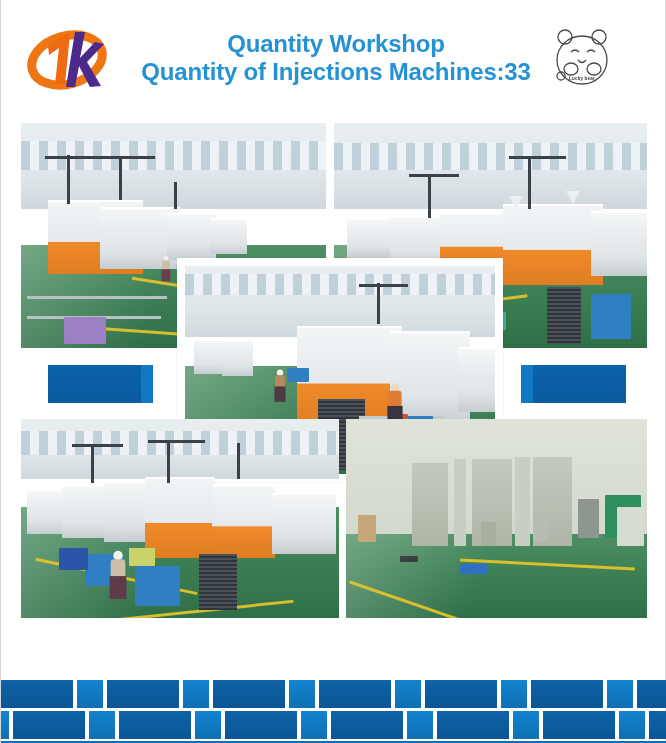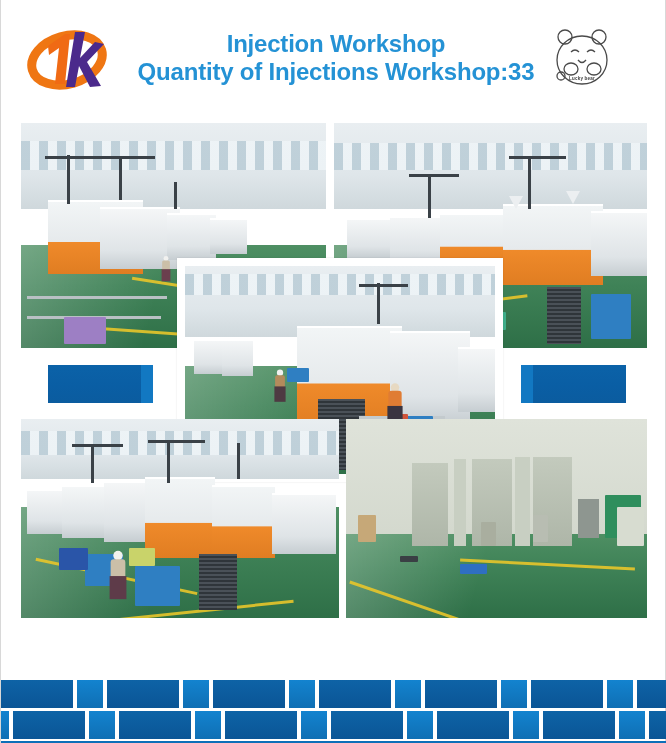--- a/index.html
+++ b/index.html
@@ -184,22 +184,22 @@
 
     <div class="logo-left">
       <svg viewBox="0 0 84 68" width="84" height="68" aria-hidden="true">
         <ellipse cx="42" cy="36" rx="36" ry="24" fill="none" stroke="#ef7613" stroke-width="9" transform="rotate(-16 42 36)"></ellipse>
         <path d="M30 60 L34 24 L24 31 L23 22 L40 10 L45 10 L40 60 Z" fill="#f06a14"></path>
         <path d="M50 8 L60 8 L55 34 L70 18 L79 20 L62 38 L76 62 L65 63 L54 42 L50 63 L41 63 Z" fill="#4b2a8c"></path>
       </svg>
     </div>
 
     <div class="titles">
-      <div class="title-line title-line-1">Injection Workshop</div>
-      <div class="title-line title-line-2">Quantity of Injections Workshop:33</div>
+      <div class="title-line title-line-1">Quantity Workshop</div>
+      <div class="title-line title-line-2">Quantity of Injections Machines:33</div>
     </div>
 
     <div class="logo-right">
       <svg viewBox="0 0 70 72" width="70" height="72" aria-hidden="true">
         <g fill="none" stroke="#4a4a4a" stroke-width="1.3">
           <circle cx="18" cy="15" r="7"></circle>
           <circle cx="52" cy="15" r="7"></circle>
           <ellipse cx="35" cy="38" rx="25" ry="24"></ellipse>
           <path d="M24 30 q4 -4 8 0"></path>
           <path d="M40 30 q4 -4 8 0"></path>

